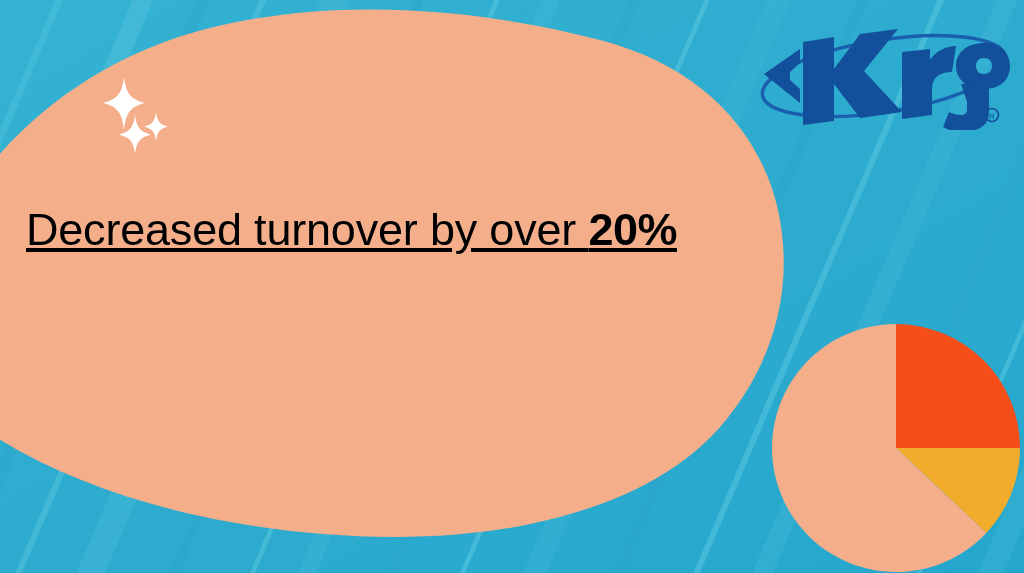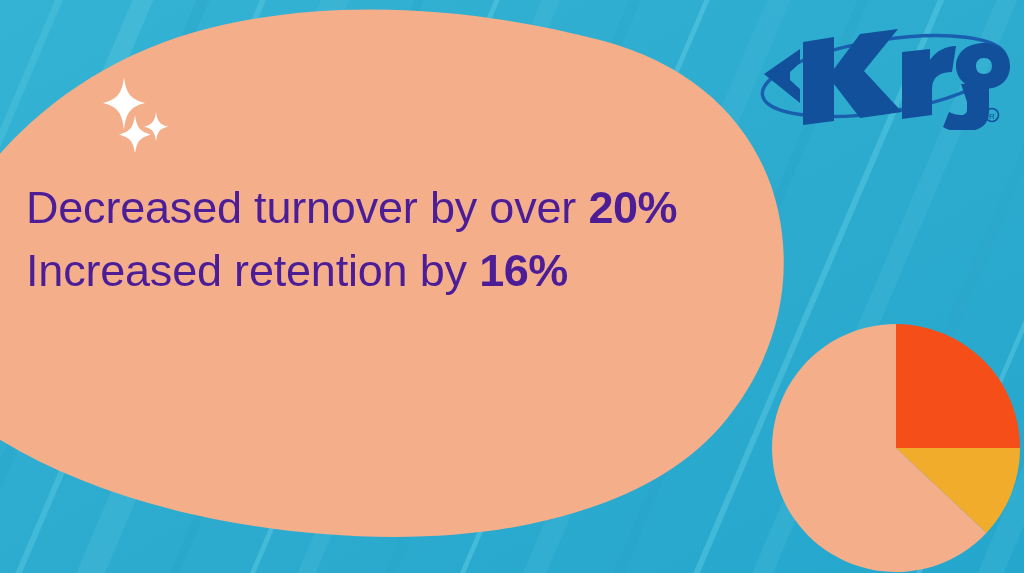--- a/index.html
+++ b/index.html
@@ -41,23 +41,24 @@
     left: 100px;
     top: 72px;
     width: 100px;
     height: 80px;
   }
 
   
   .headline {
     position: absolute;
     left: 26px;
-    top: 176px;
+    top: 198px;
     width: 760px;
-    color: #4c1d95;
+    color: #000000;
+    text-decoration: underline;
   }
   .line {
     font-size: 45px;
     line-height: 63px;
     font-weight: 300;
     letter-spacing: -0.2px;
     white-space: nowrap;
     text-shadow: 0 0 1px rgba(255,255,255,0.25);
   }
   .line b {
@@ -144,23 +145,20 @@
       <path d="M 24 5 C 26 21, 30 27, 45 31 C 30 35, 26 41, 24 58 C 22 41, 18 35, 3 31 C 18 27, 22 21, 24 5 Z"></path>
       <path d="M 35 43 C 36.6 55, 39.6 59.5, 51 62.5 C 39.6 65.5, 36.6 70, 35 82 C 33.4 70, 30.4 65.5, 19 62.5 C 30.4 59.5, 33.4 55, 35 43 Z"></path>
       <path d="M 56 40 C 57.2 49, 59.4 52.4, 68 54.6 C 59.4 56.9, 57.2 60.3, 56 69.3 C 54.8 60.3, 52.6 56.9, 44 54.6 C 52.6 52.4, 54.8 49, 56 40 Z"></path>
     </g>
   </svg>
 
   <div class="headline">
     <div class="line">
       <span>Decreased turnover by over </span><b>20%</b>
     </div>
-    <div class="line">
-      <span>Increased retention by </span><b>16%</b>
-    </div>
   </div>
 
   <div class="pie-wrap">
     <svg viewBox="0 0 248 248">
       <g id="pie-slices">
           <path d="M 124 124 L 124.00000000000001 0 A 124 124 0 0 1 248 124 Z" fill="#F64E18"></path>
           <path d="M 124 124 L 248 124 A 124 124 0 0 1 214.392109800255 208.88384113515738 Z" fill="#F1AC2C"></path>
           <path d="M 124 124 L 214.392109800255 208.88384113515738 A 124 124 0 1 1 123.99999999999997 0 Z" fill="#F5AE8A"></path>
         </g>
     </svg>

